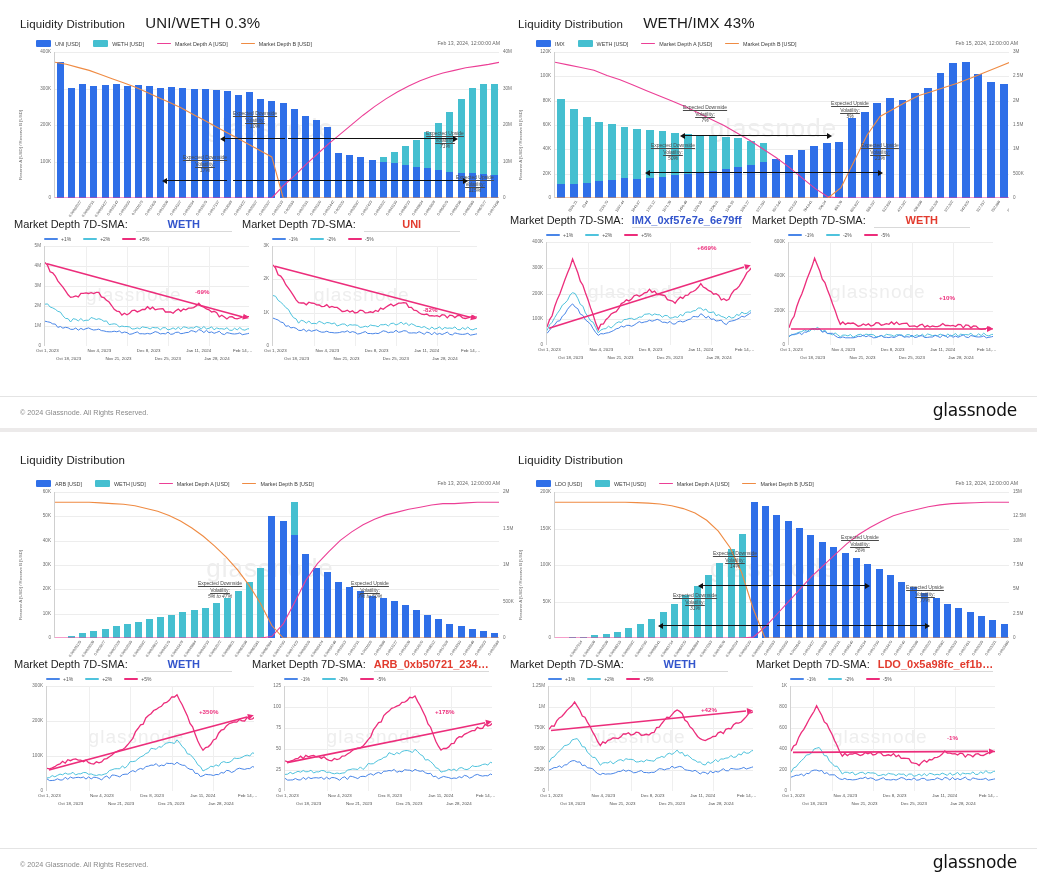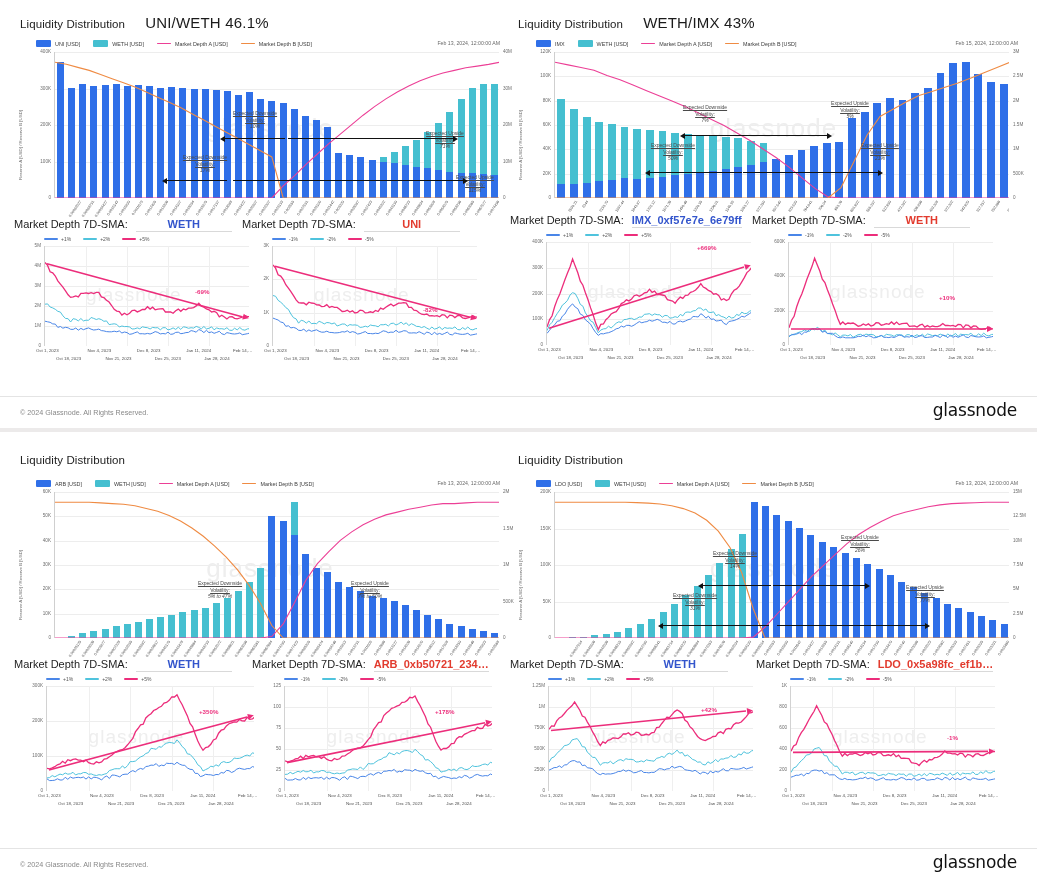--- a/index.html
+++ b/index.html
@@ -136,21 +136,21 @@
   }
 </style>
 </head>
 <body>
 
 <div class="page">
 
   <div class="sheet" id="sheet-1">
       <div class="panel-head" style="left: 20px; top: 14px;">
         <span class="lq-title">Liquidity Distribution</span>
-        <span class="pair-title">UNI/WETH 46.1%</span>
+        <span class="pair-title">UNI/WETH 0.3%</span>
       </div>
       <div class="lqchart" style="left: 14px; top: 40px; width: 490px; height: 190px;">
         <div class="lq-legend">
           <div class="item">
             <span class="sw-box" style="background: rgb(47, 111, 232);"></span>
             <span>UNI  [USD]</span>
           </div>
           <div class="item">
             <span class="sw-box" style="background: rgb(69, 191, 208);"></span>
             <span>WETH  [USD]</span>

